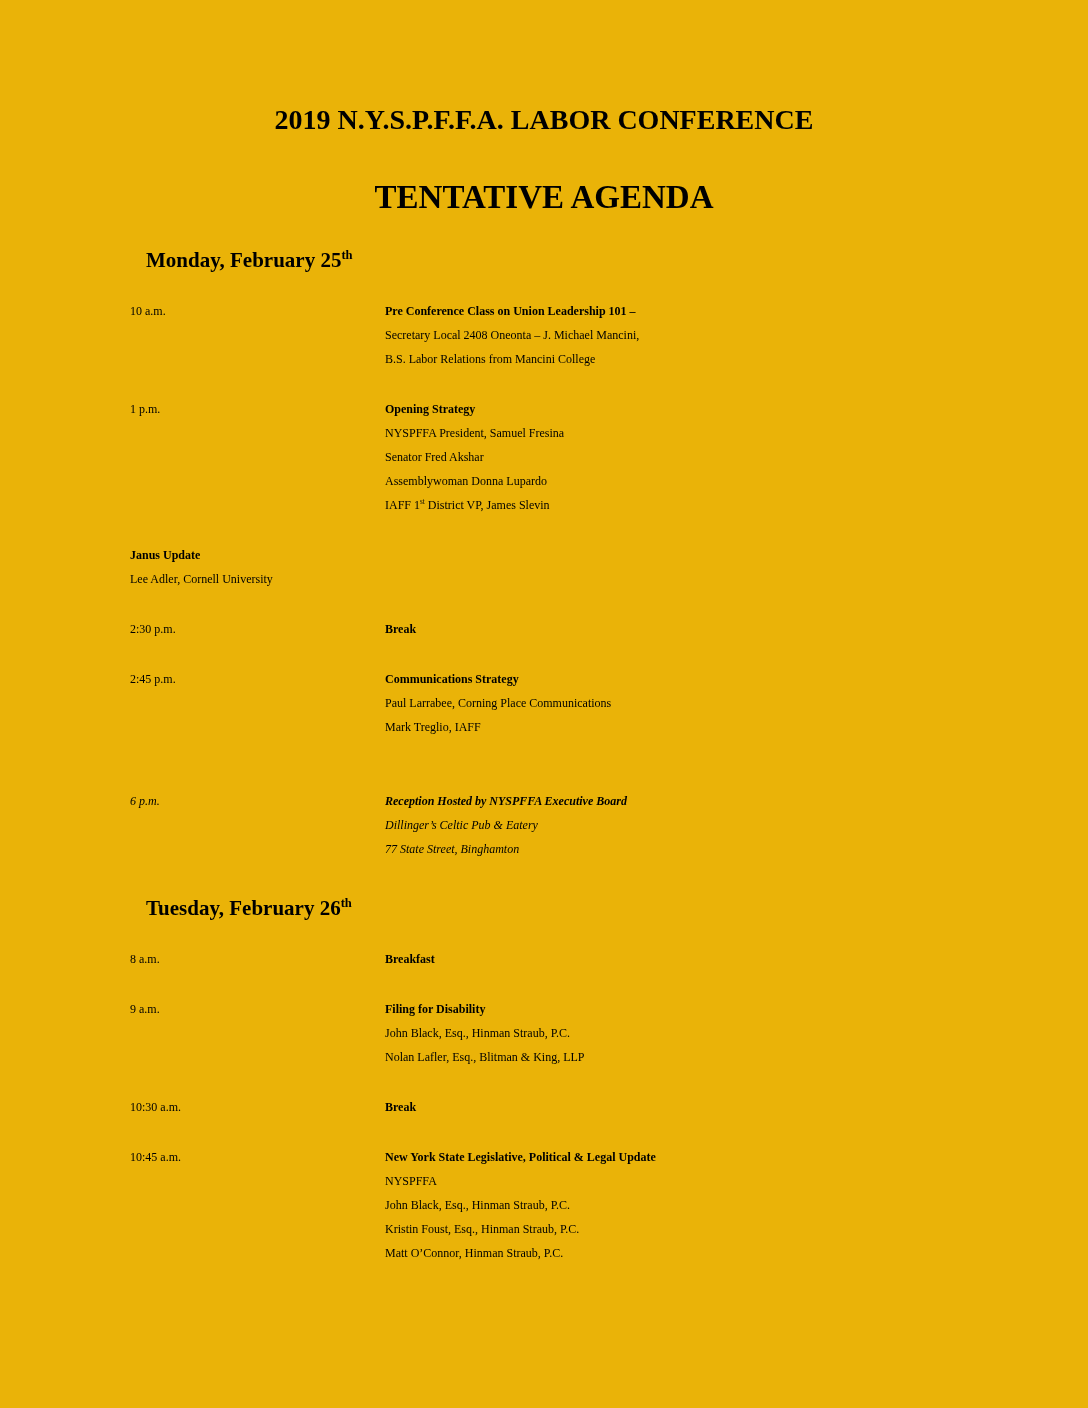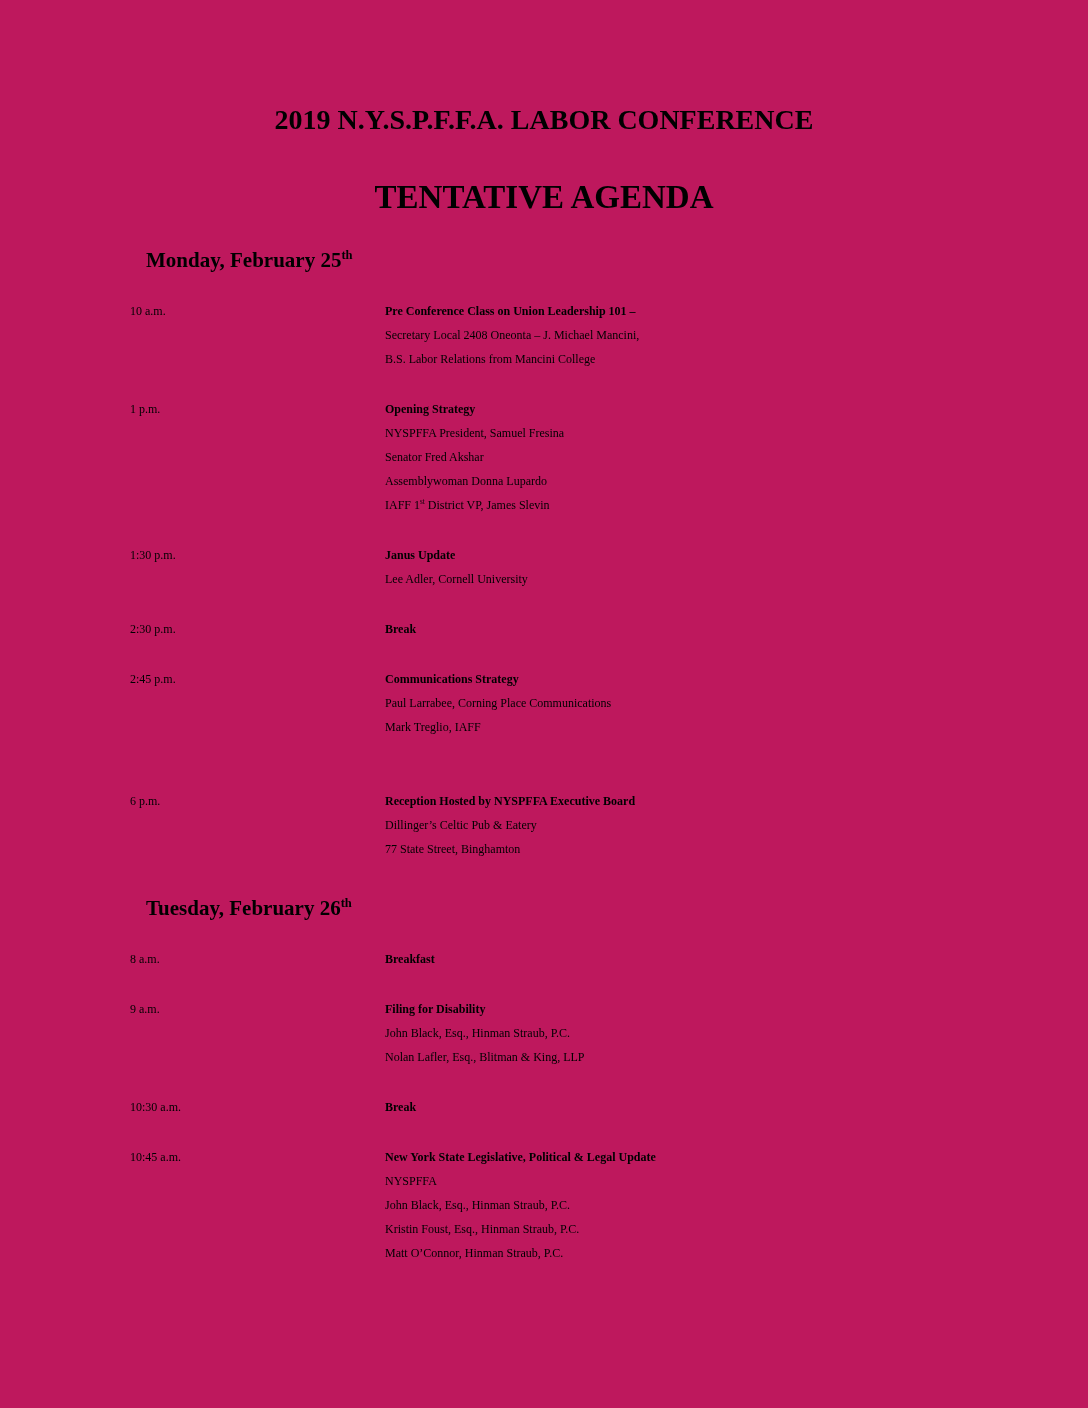--- a/index.html
+++ b/index.html
@@ -6,21 +6,21 @@
     margin: 0;
     padding: 0;
     background: #ffffff;
   }
   .page {
     position: relative;
     width: 1088px;
     height: 1408px;
     box-sizing: border-box;
     padding: 104px 130px 0 130px;
-    background: #be185d;
+    background: #eab308;
     color: #000000;
     font-family: "Liberation Serif", "DejaVu Serif", serif;
     overflow: hidden;
   }
   .doc-title {
     margin: 0;
     text-align: center;
     font-size: 28px;
     line-height: 32px;
     font-weight: bold;
@@ -45,20 +45,21 @@
     line-height: 0;
   }
   .agenda-item {
     display: flex;
     margin-top: 26px;
     font-size: 12px;
     line-height: 24px;
   }
   .agenda-item.extra-gap {
     margin-top: 50px;
+    font-style: italic;
   }
   .item-time {
     flex: none;
     width: 255px;
   }
   .item-body {
     flex: 1;
   }
   .item-title {
     font-weight: bold;
@@ -88,21 +89,20 @@
     <div class="item-body">
       <div class="item-title">Opening Strategy</div>
       <div class="item-line">NYSPFFA President, Samuel Fresina</div>
       <div class="item-line">Senator Fred Akshar</div>
       <div class="item-line">Assemblywoman Donna Lupardo</div>
       <div class="item-line"><span>IAFF 1</span><sup>st</sup><span> District VP, James Slevin</span></div>
     </div>
   </div>
 
   <div class="agenda-item">
-    <div class="item-time">1:30 p.m.</div>
     <div class="item-body">
       <div class="item-title">Janus Update</div>
       <div class="item-line">Lee Adler, Cornell University</div>
     </div>
   </div>
 
   <div class="agenda-item">
     <div class="item-time">2:30 p.m.</div>
     <div class="item-body">
       <div class="item-title">Break</div>

